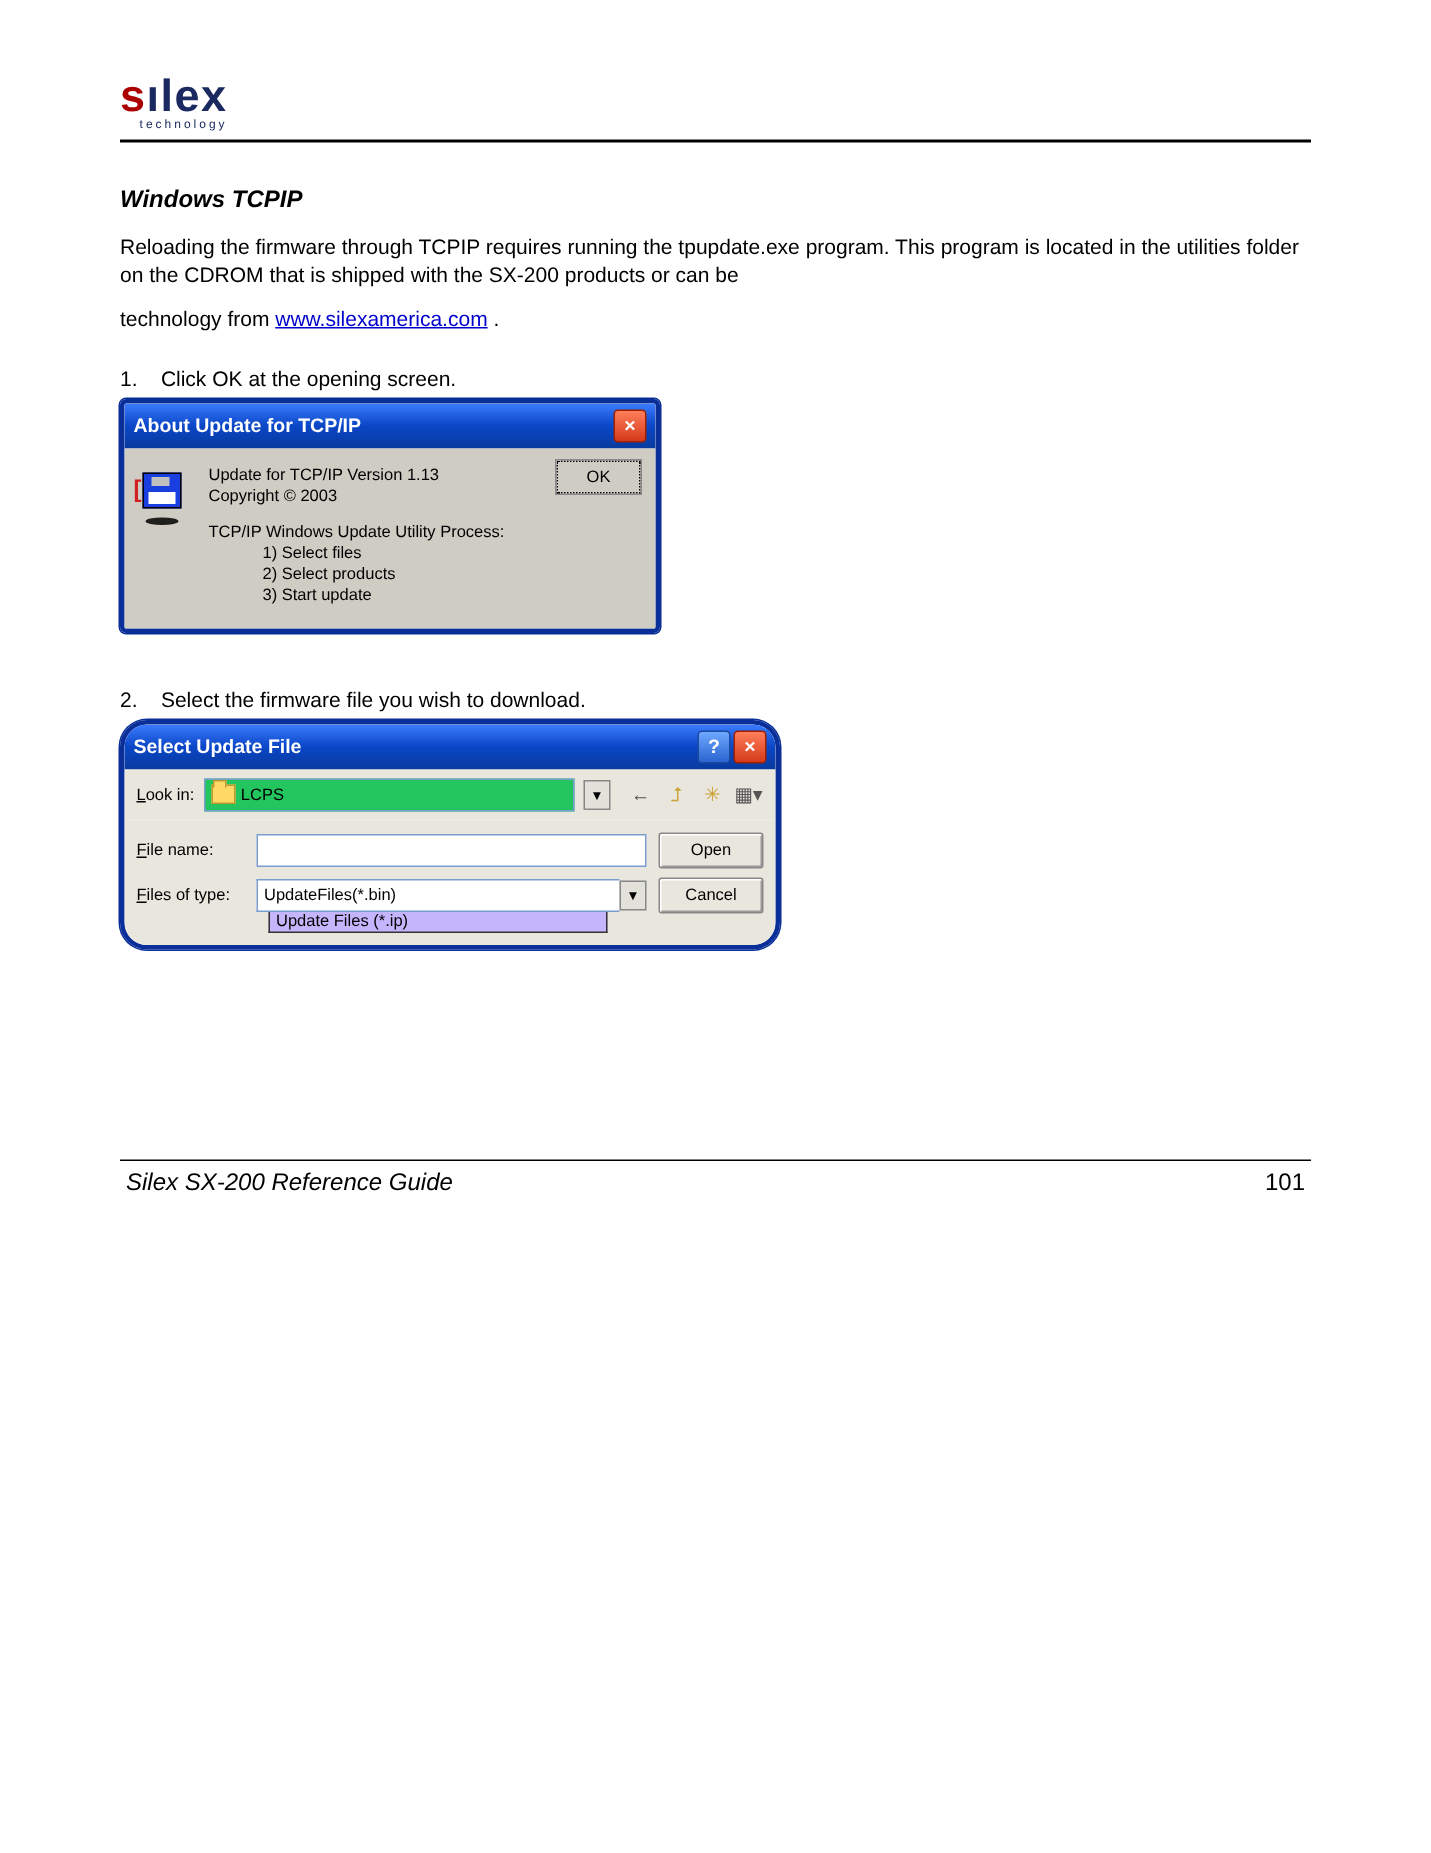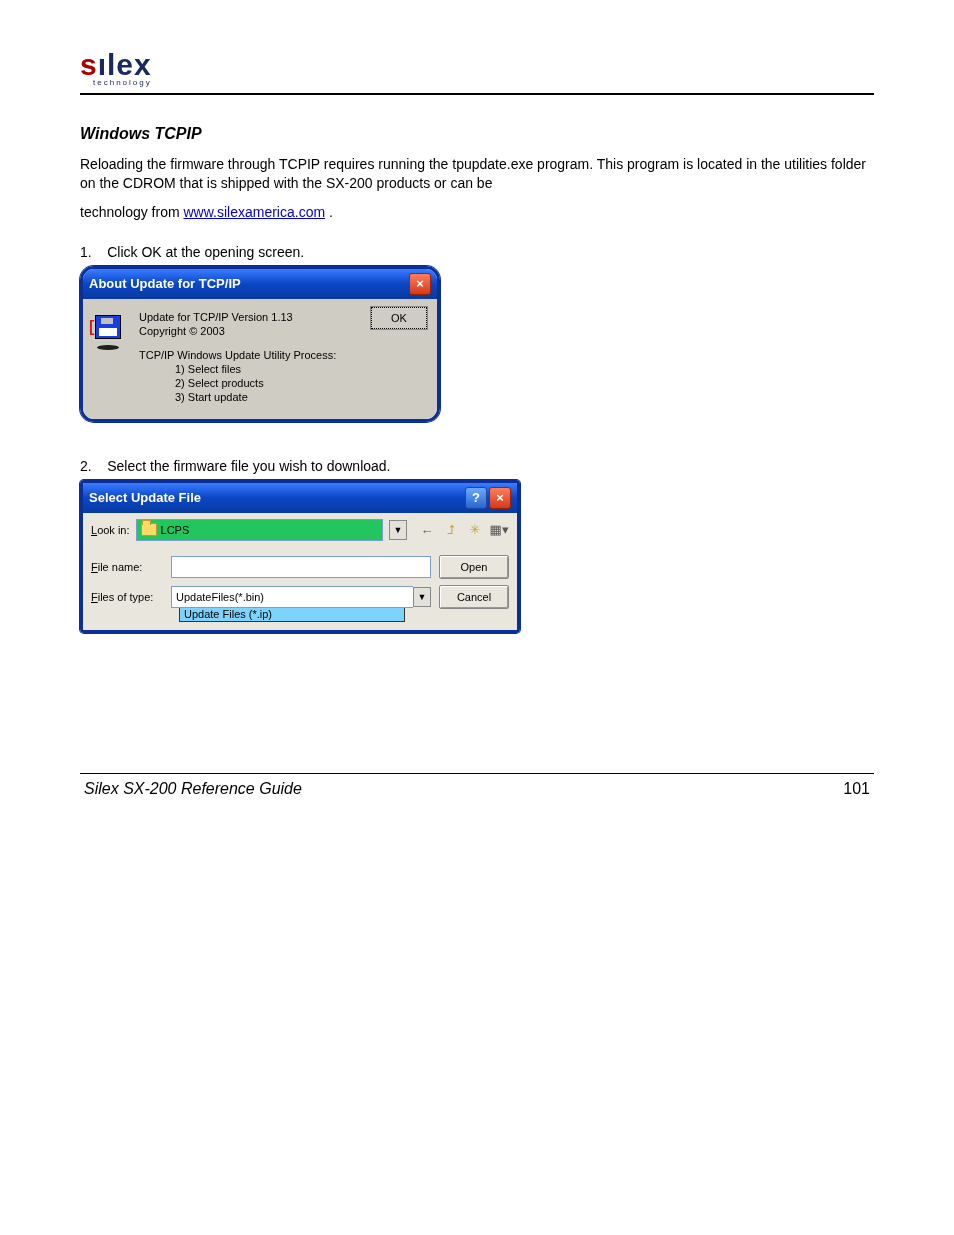--- a/index.html
+++ b/index.html
@@ -55,21 +55,21 @@
   }
   .step-label {
     font-size: 14px;
     margin: 22px 0 4px 0;
   }
 
   
   .about-dialog {
     width: 354px;
     border: 3px solid #0a2f98;
-    border-radius: 14px;
+    border-radius: 4px;
     overflow: hidden;
     box-shadow: 0 0 0 1px #0a2f98;
     margin-top: 6px;
   }
   .titlebar {
     background: linear-gradient(to bottom, #3b7cff, #0a46c6 50%, #083a9e);
     color: #fff;
     font-weight: bold;
     font-family: "Trebuchet MS", Tahoma, sans-serif;
     font-size: 13px;
@@ -149,21 +149,21 @@
     outline: 1px solid #888;
     display: flex; align-items: center; justify-content: center;
     font-size: 11px;
     font-family: Tahoma, sans-serif;
   }
 
   
   .open-dialog {
     width: 434px;
     border: 3px solid #0a2f98;
-    border-radius: 4px;
+    border-radius: 18px;
     overflow: hidden;
     box-shadow: 0 0 0 1px #0a2f98;
     margin-top: 6px;
   }
   .open-toolbar {
     background: #e9e6dd;
     padding: 6px 8px;
     display: flex;
     align-items: center;
     gap: 6px;
@@ -259,21 +259,21 @@
     background: #e9e6dd;
     border: 1px solid #888;
     border-radius: 2px;
     box-shadow: inset 1px 1px 0 #fff, inset -1px -1px 0 #999;
     display: flex; align-items: center; justify-content: center;
   }
   .underline-first::first-letter { text-decoration: underline; }
   .combo-dropdown {
     margin: -2px 0 0 88px;
     width: 216px;
-    background: #7dd3fc;
+    background: #c4b5fd;
     border: 1px solid #333;
     border-top: none;
     font-size: 11px;
     font-family: Tahoma, sans-serif;
     padding: 1px 4px;
   }
 
   .hr-bot {
     border: none;
     border-top: 1px solid #000;

